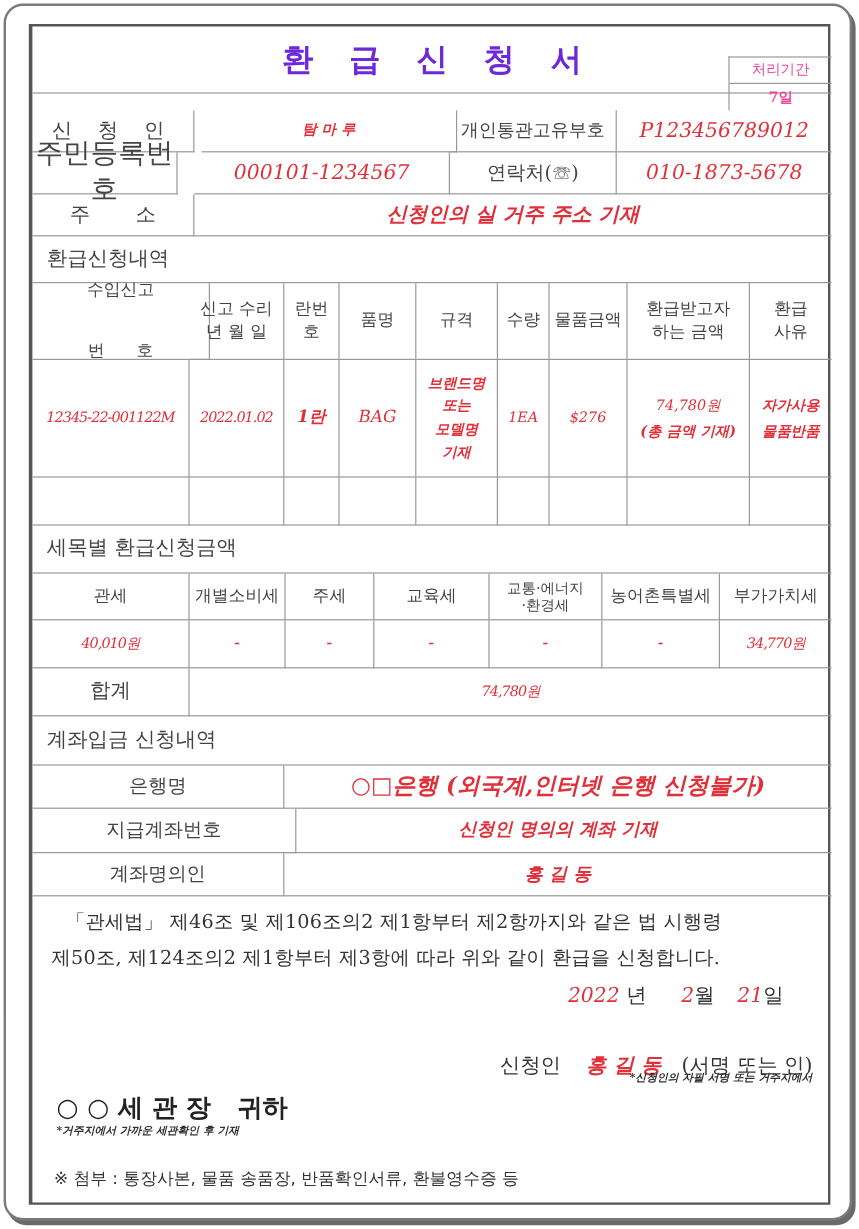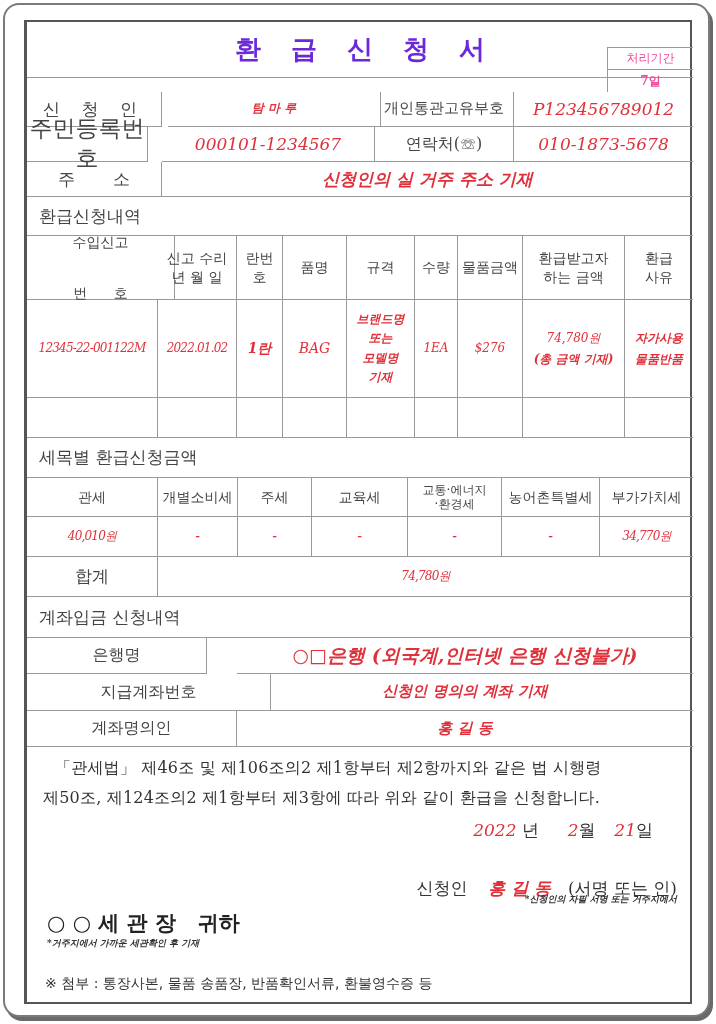--- a/index.html
+++ b/index.html
@@ -148,23 +148,23 @@
   <div class="cell red small" style="left:285px;top:495px;width:96px;height:40px;">-</div>
   <div class="cell red small" style="left:381px;top:495px;width:94px;height:40px;">-</div>
   <div class="cell red small" style="left:475px;top:495px;width:98px;height:40px;">-</div>
   <div class="cell red tiny noright" style="left:573px;top:495px;width:93px;height:40px;letter-spacing:-0.8px;">34,770원</div>
 
   <div class="cell" style="left:0;top:535px;width:131px;height:40px;font-size:17px;">합계</div>
   <div class="cell red tiny noright" style="left:131px;top:535px;width:535px;height:40px;letter-spacing:-0.8px;">74,780원</div>
 
   <div class="cell secthead noright" style="left:0;top:575px;width:666px;height:41px;">계좌입금 신청내역</div>
 
-  <div class="cell" style="left:0;top:616px;width:180px;height:36px;">은행명</div>
+  <div class="cell" style="left:0;top:616px;width:210px;height:36px;">은행명</div>
   <div class="cell redbold noright" style="left:210px;top:616px;width:456px;height:36px;font-size:19px;">○□은행 (외국계,인터넷 은행 신청불가)</div>
-  <div class="cell" style="left:0;top:652px;width:244px;height:37px;">지급계좌번호</div>
+  <div class="cell" style="left:0;top:652px;width:220px;height:37px;">지급계좌번호</div>
   <div class="cell redbold noright" style="left:210px;top:652px;width:456px;height:37px;font-size:15px;">신청인 명의의 계좌 기재</div>
   <div class="cell" style="left:0;top:689px;width:210px;height:36px;">계좌명의인</div>
   <div class="cell redbold noright" style="left:210px;top:689px;width:456px;height:36px;font-size:15px;">홍 길 동</div>
 
   <div class="para" style="top:731px;padding-left:28px;letter-spacing:0.2px;">「관세법」 제46조 및 제106조의2 제1항부터 제2항까지와 같은 법 시행령</div>
   <div class="para" style="top:761px;padding-left:16px;letter-spacing:0.2px;">제50조, 제124조의2 제1항부터 제3항에 따라 위와 같이 환급을 신청합니다.</div>
 
   <div class="para" style="top:793px;text-align:right;padding-right:40px;font-size:17px;">
     <span class="red">2022</span>
     <span>년</span>

